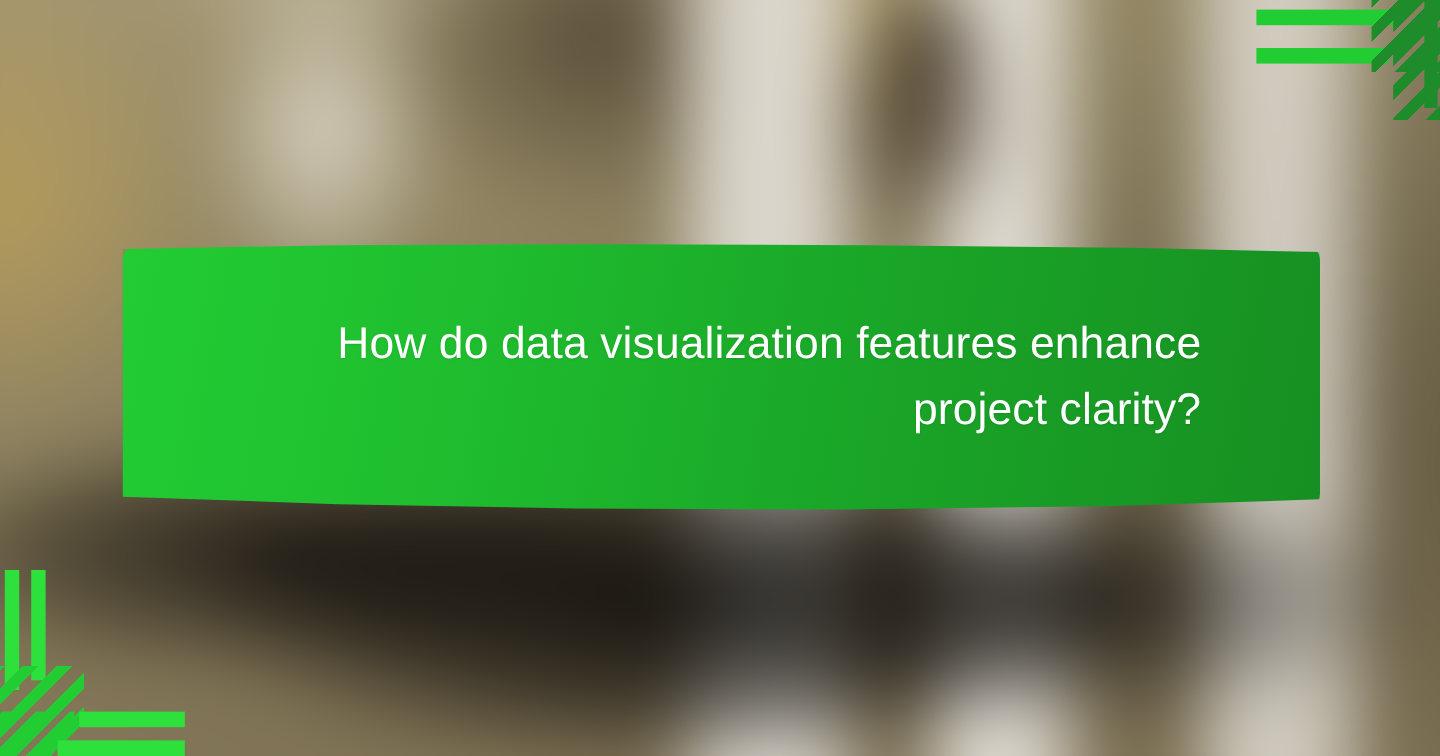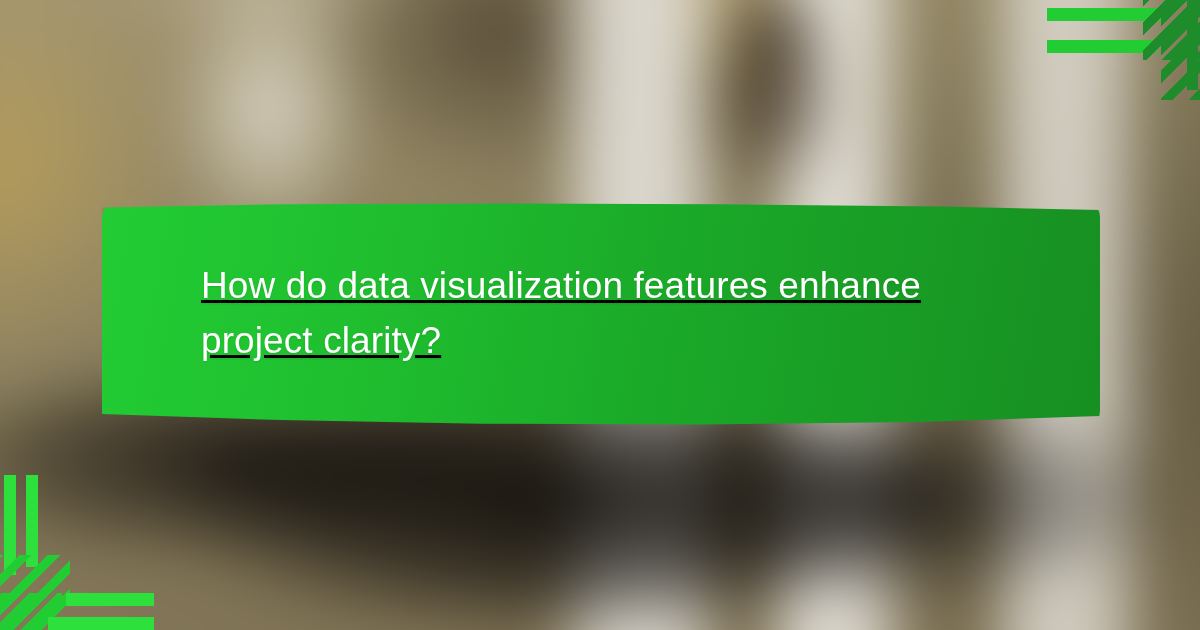--- a/index.html
+++ b/index.html
@@ -104,22 +104,21 @@
       100% 96%, 82% 98.6%, 60% 99.8%, 38% 99.4%, 18% 97.8%, 0% 95%);
     clip-path: polygon(
       0% 2%,   18% 0.6%, 40% 0.2%, 62% 0.6%, 84% 1.6%, 100% 3.2%,
       100% 96%, 82% 98.6%, 60% 99.8%, 38% 99.4%, 18% 97.8%, 0% 95%);
     display: flex;
     align-items: center;
     justify-content: center;
   }
   .banner-inner {
     width: 800px;
-    text-align: left;
-    text-decoration: underline;
+    text-align: right;
   }
   .banner-title {
     color: #ffffff;
     font-size: 37px;
     line-height: 1.48;
     font-weight: 400;
     letter-spacing: 0.1px;
     text-shadow: 0 1px 2px rgba(0,0,0,0.10);
     white-space: pre-line;
   }

